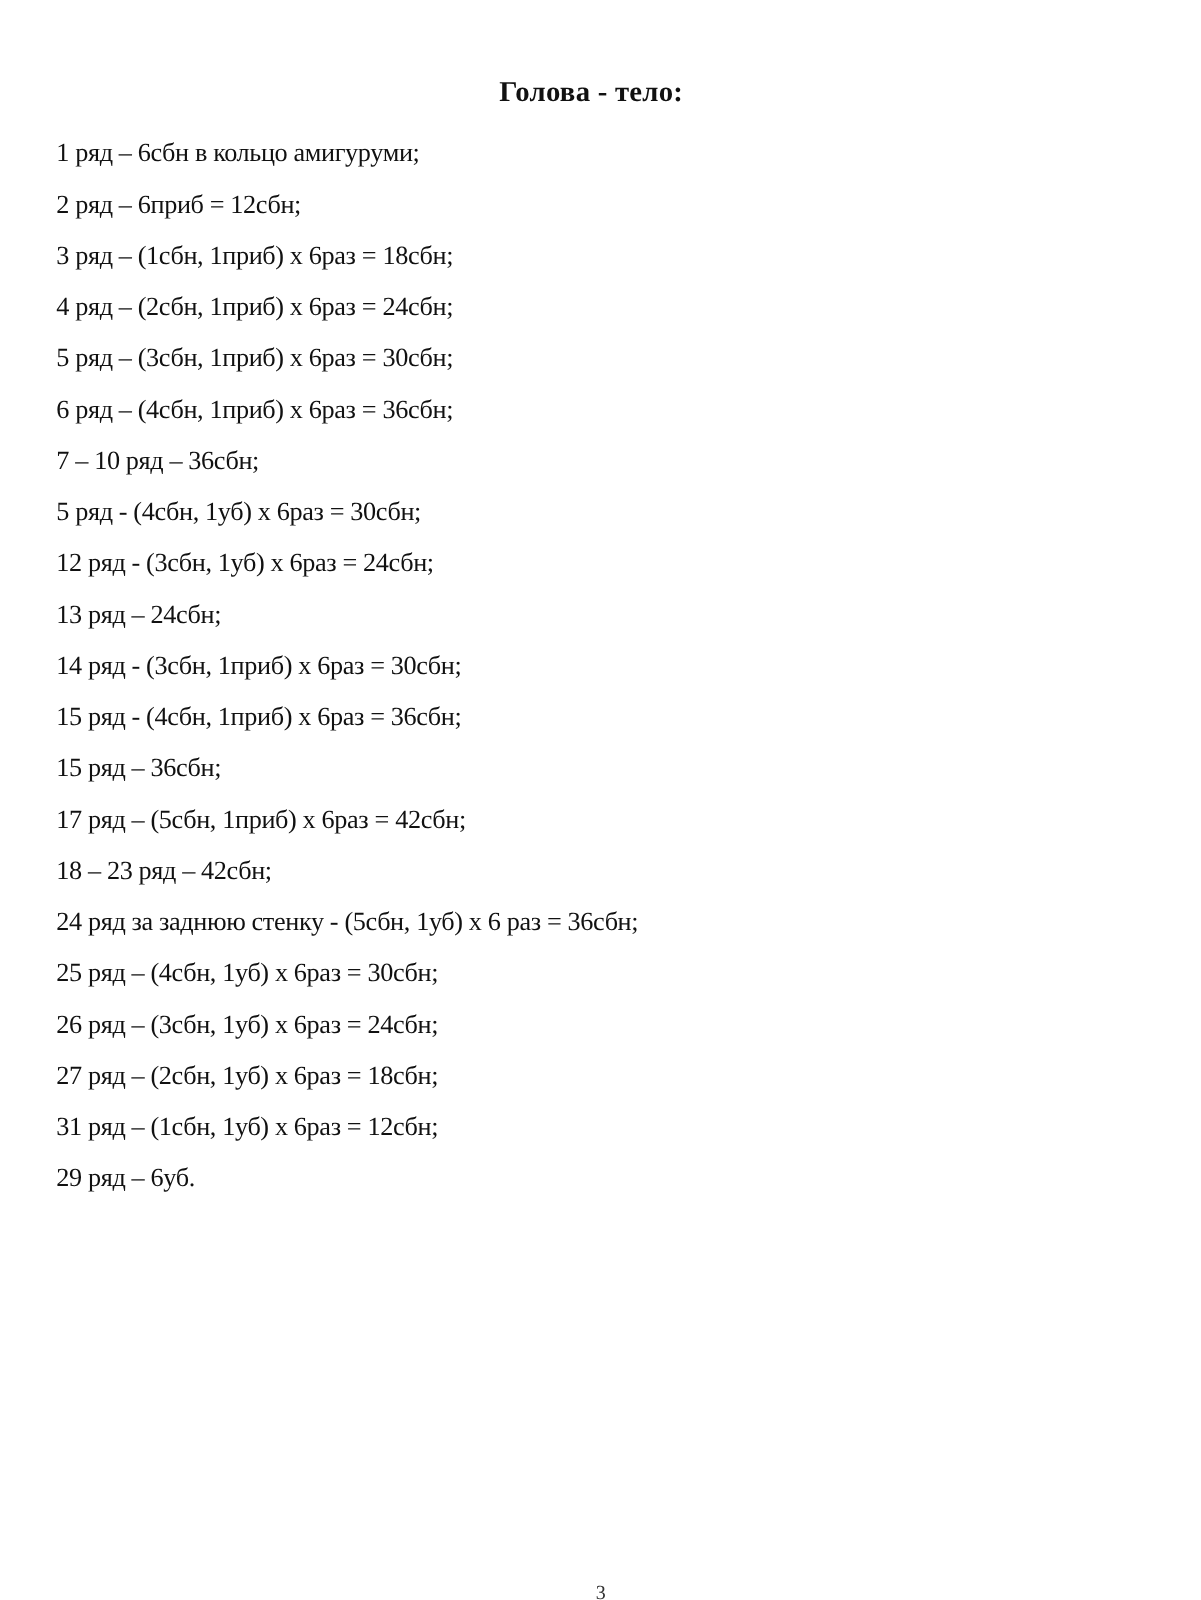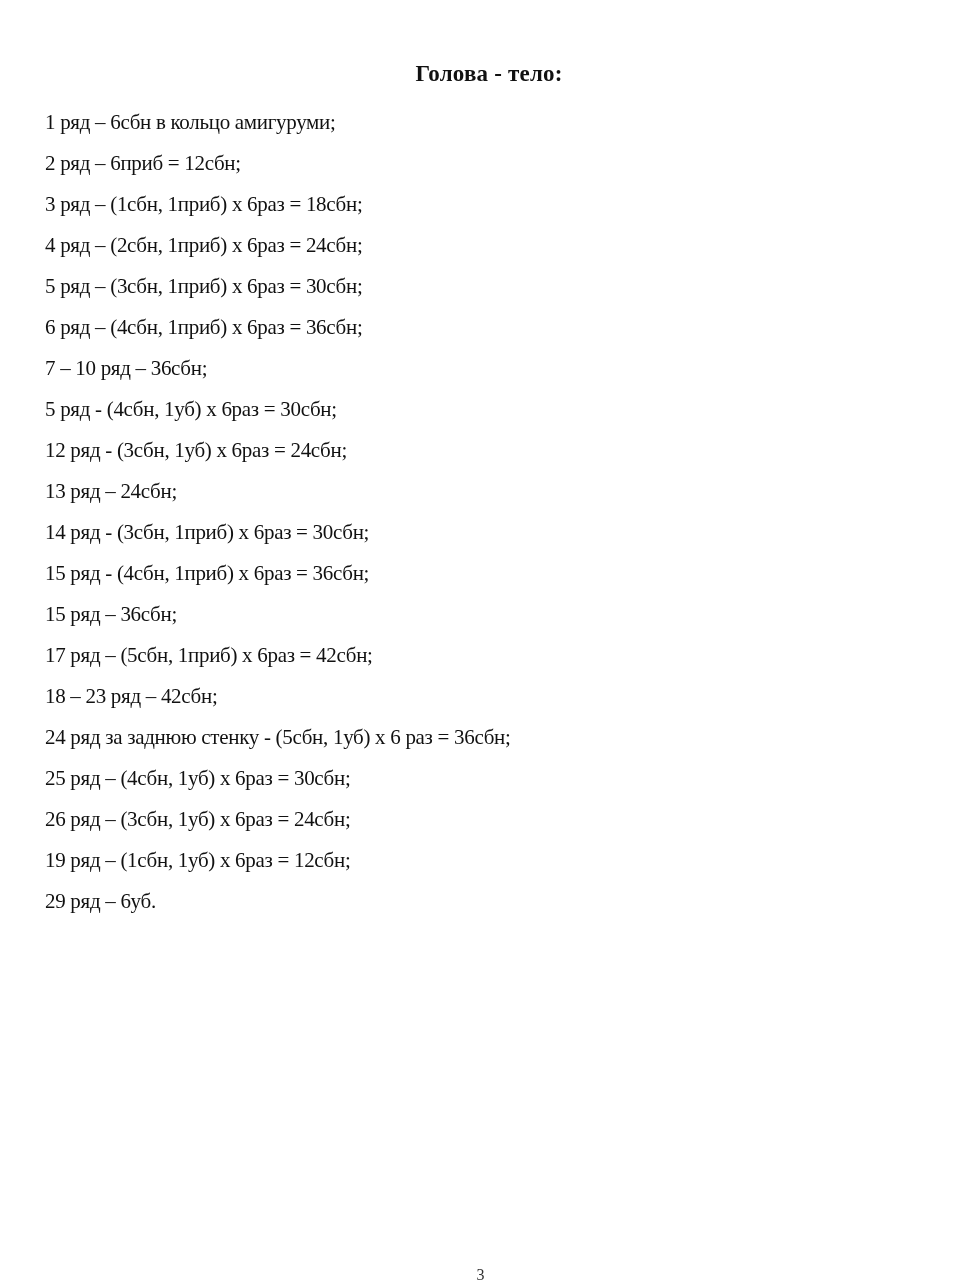--- a/index.html
+++ b/index.html
@@ -22,21 +22,20 @@
     }
     .title {
       position: absolute;
       top: 61px;
       left: 0;
       width: 946px;
       text-align: center;
       font-weight: bold;
       font-size: 23px;
       letter-spacing: 0.2px;
-      padding-left: 16px;
     }
     .lines {
       position: absolute;
       left: 45px;
       top: 108px;
       margin: 0;
       padding: 0;
       list-style: none;
     }
     .line {
@@ -74,18 +73,19 @@
     <li class="line">12 ряд - (3сбн, 1уб) х 6раз = 24сбн;</li>
     <li class="line">13 ряд – 24сбн;</li>
     <li class="line">14 ряд - (3сбн, 1приб) х 6раз = 30сбн;</li>
     <li class="line">15 ряд - (4сбн, 1приб) х 6раз = 36сбн;</li>
     <li class="line">15 ряд – 36сбн;</li>
     <li class="line">17 ряд – (5сбн, 1приб) х 6раз = 42сбн;</li>
     <li class="line">18 – 23 ряд – 42сбн;</li>
     <li class="line">24 ряд за заднюю стенку - (5сбн, 1уб) х 6 раз = 36сбн;</li>
     <li class="line">25 ряд – (4сбн, 1уб) х 6раз = 30сбн;</li>
     <li class="line">26 ряд – (3сбн, 1уб) х 6раз = 24сбн;</li>
-    <li class="line">19 ряд – (1сбн, 1уб) х 6раз = 12сбн;</li>
+    <li class="line">27 ряд – (2сбн, 1уб) х 6раз = 18сбн;</li>
+    <li class="line">31 ряд – (1сбн, 1уб) х 6раз = 12сбн;</li>
     <li class="line">29 ряд – 6уб.</li>
   </ul>
 
   <div class="page-number">3</div>
 </div>
 
 </body></html>

